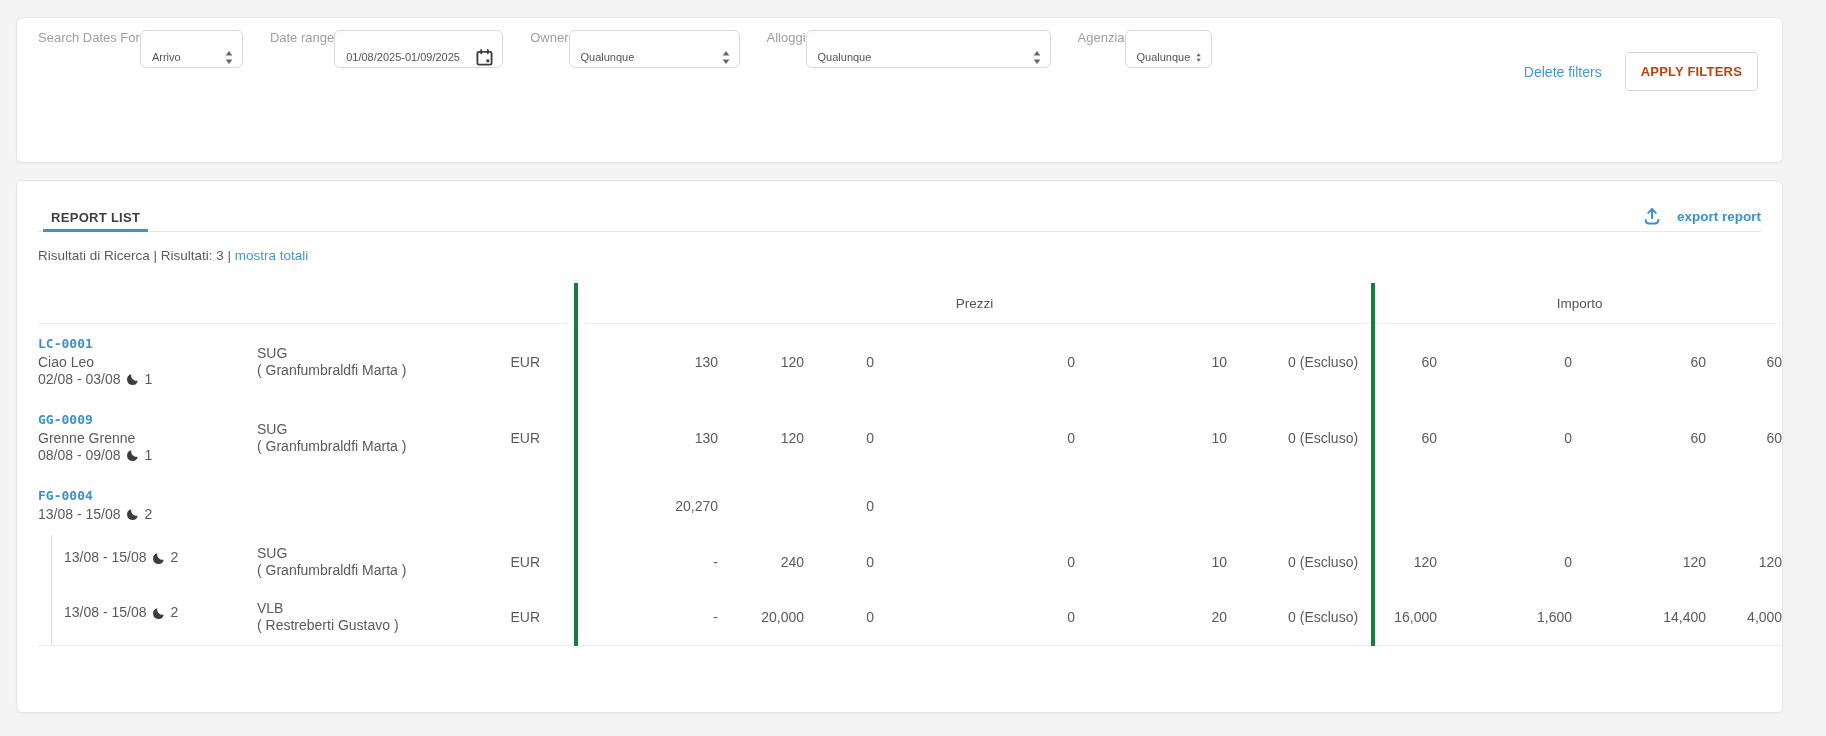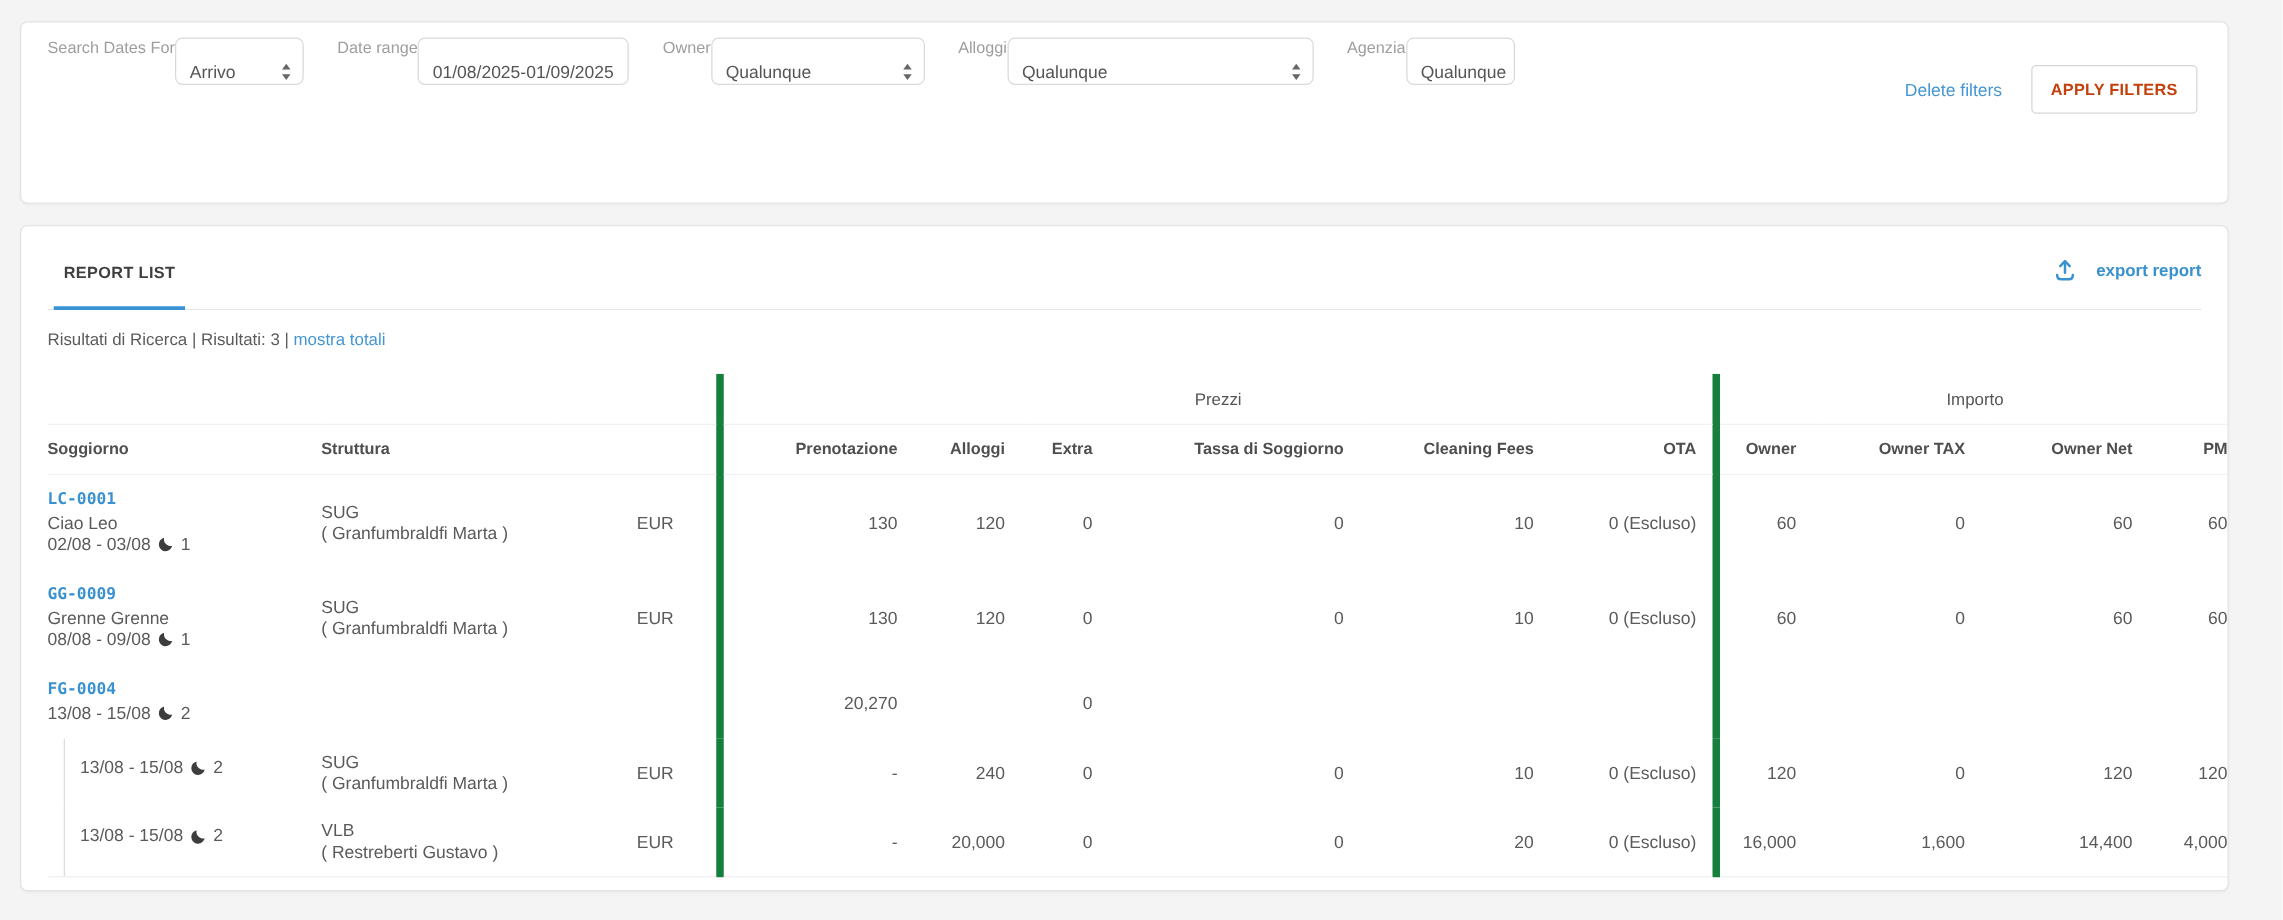--- a/index.html
+++ b/index.html
@@ -28,38 +28,38 @@
     display:flex; align-items:center; justify-content:center; cursor:pointer;
   }
   .filter-body {
     display:flex; align-items:flex-start; padding:12px 24px 0 21px; gap:27px;
   }
   .field { display:flex; flex-direction:row; }
   .field-label { font-size:13px; color:#9e9e9e; margin-bottom:6px; }
   .control {
     height:38px; border:1px solid #d9d9d9; border-radius:6px; background:#fff;
     display:flex; align-items:center; justify-content:space-between;
-    padding:16px 9px 0 11px; font-size:14px; color:#555; cursor:pointer; gap:6px;
+    padding:16px 9px 0 11px; font-size:11px; color:#555; cursor:pointer; gap:6px;
     white-space:nowrap; overflow:hidden;
   }
   .w1{width:103px}.w2{width:134px}.w3{width:169px}.w4{width:171px}.w5{width:245px}.w6{width:87px}
   .filter-actions {
     margin-left:auto; display:flex; align-items:center; gap:23px; margin-top:22px; padding-right:0;
   }
   a.link { color:#4496d2; text-decoration:none; cursor:pointer; }
   .apply-btn {
     background:#fff; border:1px solid #d6d6d6; border-radius:4px;
     padding:11px 15px; font-size:13px; font-weight:bold; color:#c2410c;
     letter-spacing:.2px; cursor:pointer; font-family:Liberation Sans, sans-serif;
   }
   
   #report-card { top:180px; height:533px; overflow:hidden; }
   .tabs-row { position:relative; margin:28px 21px 0 21px; border-bottom:1px solid #e8e8e8; }
   .tab {
-    display:inline-block; padding:0 8px 20px 8px; margin-left:5px;
+    display:inline-block; padding:0 8px 4px 8px; margin-left:5px;
     font-size:13px; font-weight:bold; letter-spacing:.3px; color:#3f3f3f;
     border-bottom:3px solid #3a93d5; margin-bottom:-1px; cursor:pointer;
   }
   .export-link {
     position:absolute; right:0; top:-2px; display:flex; align-items:center; gap:16px;
     color:#3a91cf; font-size:13.5px; font-weight:bold; cursor:pointer; background:#fff; padding-left:10px;
   }
   .results-line { margin:16px 21px 0 21px; font-size:13.5px; color:#5b5b5b; }
   
   .table-wrap { margin:20px 0 0 21px; overflow:hidden; }
@@ -67,21 +67,21 @@
   th, td { font-weight:normal; }
   thead .group-row th {
     font-size:13.5px; color:#555; text-align:center; padding:13px 0 12px;
     border-bottom:1px solid #f1f1f1;
   }
   thead .cols-row th {
     font-size:13px; font-weight:bold; color:#4e4e4e; text-align:right;
     padding:11px 18px 13px 0; border-bottom:1px solid #f1f1f1; white-space:nowrap;
   }
   thead .cols-row th.t-left { text-align:left; padding-left:0; }
-  .b-left { border-left:6px solid #15803d;margin-left:14px; }
+  .b-left { border-left:4px solid #15803d;margin-left:14px; }
   tbody td { vertical-align:middle; font-size:14px; color:#5a5a5a; }
   td.num { text-align:right; padding-right:18px; white-space:nowrap; }
   td.c-cur { padding-right:34px; }
   td.c-ota { padding-right:13px; }
   td.c-pm  { padding-right:2px; }
   td.c-sogg { padding:12px 10px 12px 0; line-height:1.22; }
   td.c-str { padding:10px 10px 10px 0; line-height:1.25; }
   .code {
     font-family:"DejaVu Sans Mono","Liberation Mono",monospace;
     font-size:13px; font-weight:bold; color:#3a91cf; cursor:pointer; margin-bottom:2px;
@@ -200,35 +200,20 @@
           <col style="width:135px">
           <col style="width:134px">
         <col style="width:60px">
       </colgroup>
       <thead>
         <tr class="group-row">
           <th colspan="3"></th>
           <th colspan="6" class="b-left">Prezzi</th>
           <th colspan="4" class="b-left">Importo</th>
         </tr>
-        <tr class="cols-row">
-          <th class="t-left">Soggiorno</th>
-          <th class="t-left">Struttura</th>
-          <th></th>
-          <th class="b-left">Prenotazione</th>
-          <th>Alloggi</th>
-          <th>Extra</th>
-          <th>Tassa di Soggiorno</th>
-          <th>Cleaning Fees</th>
-          <th style="padding-right:13px">OTA</th>
-          <th class="b-left">Owner</th>
-          <th>Owner TAX</th>
-          <th>Owner Net</th>
-          <th style="padding-right:2px">PM</th>
-        </tr>
       </thead>
       <tbody>
           <tr>
     <td class="c-sogg">
       <div class="code">LC-0001</div>
       <div class="guest">Ciao Leo</div>
       <div class="stay">
         <span>02/08 - 03/08</span>
         <svg class="moon" width="14" height="14" viewBox="0 0 24 24">
           <path d="M20.2 14.9 A9.2 9.2 0 0 1 9.1 3.8 A9.3 9.3 0 1 0 20.2 14.9 Z" fill="#3d3d3d"></path>

